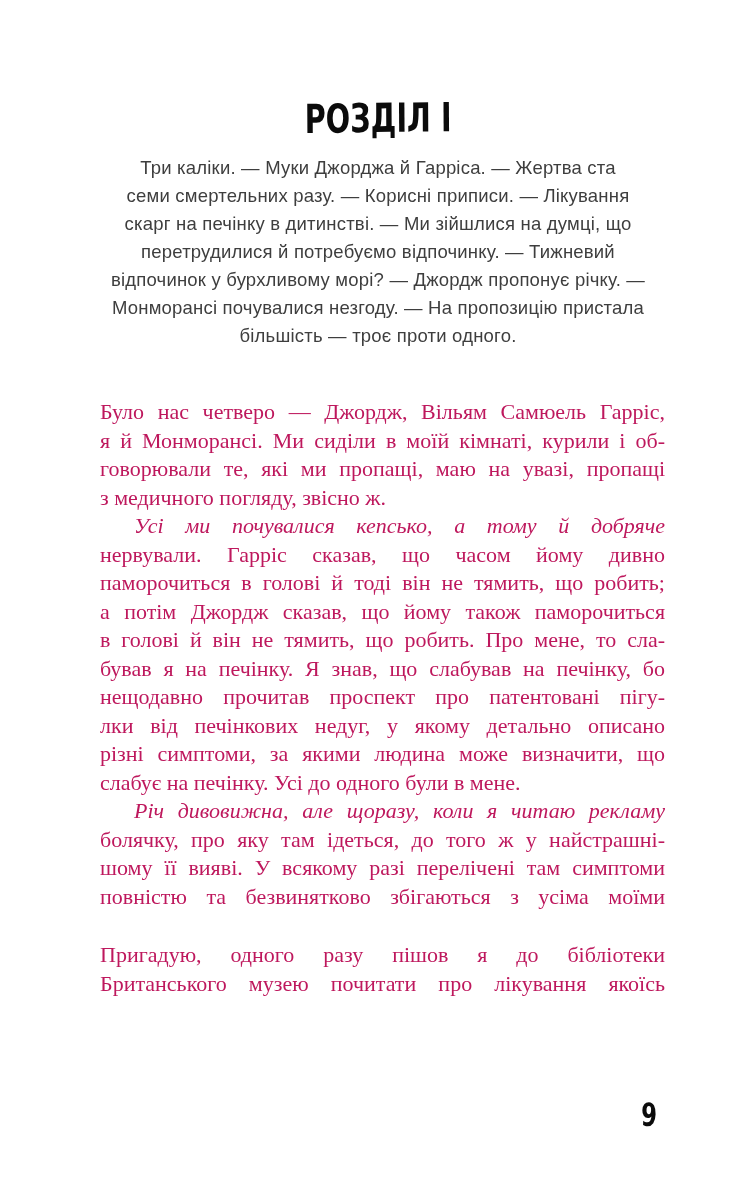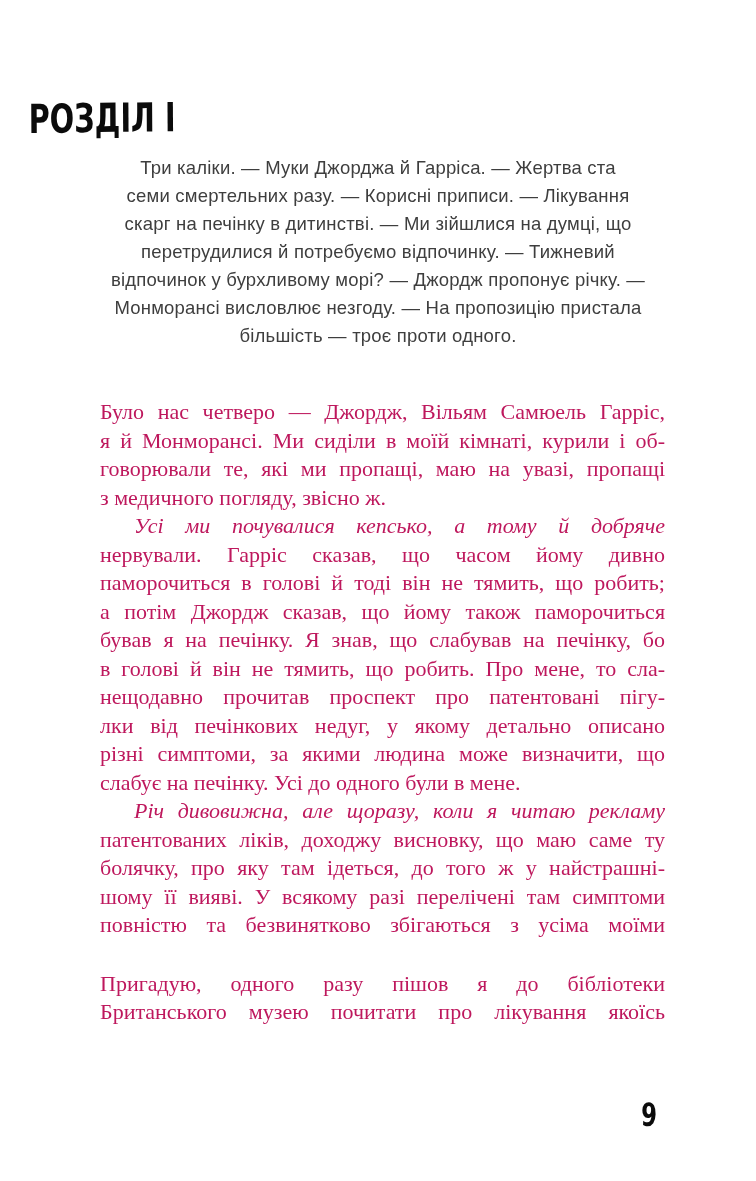--- a/index.html
+++ b/index.html
@@ -11,20 +11,21 @@
     position: relative;
     width: 756px;
     height: 1181px;
     background: #ffffff;
     overflow: hidden;
     font-family: "Liberation Serif", serif;
   }
   .chapter-title {
     margin: 0;
     padding-top: 96px;
+    text-align: center;
     font-family: "DejaVu Sans", sans-serif;
     font-size: 40px;
     line-height: 44px;
     font-weight: 900;
     color: #0b0b0b;
     letter-spacing: 0px;
   }
   .chapter-title .title-inner {
     display: inline-block;
     transform: scaleX(0.72) rotate(-0.5deg);
@@ -78,46 +79,45 @@
   <h1 class="chapter-title">
     <span class="title-inner">РОЗДІЛ І</span>
   </h1>
 
   <div class="epigraph" id="epigraph">
       <div class="epi-line">Три каліки. — Муки Джорджа й Гарріса. — Жертва ста</div>
       <div class="epi-line">семи смертельних разу. — Корисні приписи. — Лікування</div>
       <div class="epi-line">скарг на печінку в дитинстві. — Ми зійшлися на думці, що</div>
       <div class="epi-line">перетрудилися й потребуємо відпочинку. — Тижневий</div>
       <div class="epi-line">відпочинок у бурхливому морі? — Джордж пропонує річку. —</div>
-      <div class="epi-line">Монморансі висловлює незгоду. — На пропозицію пристала</div>
+      <div class="epi-line">Монморансі почувалися незгоду. — На пропозицію пристала</div>
       <div class="epi-line">більшість — троє проти одного.</div>
     </div>
 
   <div class="body" id="body">
       <div class="para">
         <div class="line">Було нас четверо — Джордж, Вільям Самюель Гарріс,</div>
         <div class="line">я й Монморансі. Ми сиділи в моїй кімнаті, курили і об-</div>
         <div class="line">говорювали те, які ми пропащі, маю на увазі, пропащі</div>
         <div class="line last">з медичного погляду, звісно ж.</div>
       </div>
       <div class="para indent">
         <div class="line">Усі ми почувалися кепсько, а тому й добряче</div>
         <div class="line">нервували. Гарріс сказав, що часом йому дивно</div>
         <div class="line">паморочиться в голові й тоді він не тямить, що робить;</div>
         <div class="line">а потім Джордж сказав, що йому також паморочиться</div>
+        <div class="line">в голові й він не тямить, що робить. Про мене, то сла-</div>
         <div class="line">бував я на печінку. Я знав, що слабував на печінку, бо</div>
-        <div class="line">в голові й він не тямить, що робить. Про мене, то сла-</div>
         <div class="line">нещодавно прочитав проспект про патентовані пігу-</div>
         <div class="line">лки від печінкових недуг, у якому детально описано</div>
         <div class="line">різні симптоми, за якими людина може визначити, що</div>
         <div class="line last">слабує на печінку. Усі до одного були в мене.</div>
       </div>
       <div class="para indent">
         <div class="line">Річ дивовижна, але щоразу, коли я читаю рекламу</div>
-        <div class="line">патентованих ліків, доходжу висновку, що маю саме ту</div>
         <div class="line">болячку, про яку там ідеться, до того ж у найстрашні-</div>
         <div class="line">шому її вияві. У всякому разі перелічені там симптоми</div>
         <div class="line">повністю та безвинятково збігаються з усіма моїми</div>
       </div>
       <div class="para gap">
         <div class="line">Пригадую, одного разу пішов я до бібліотеки</div>
         <div class="line">Британського музею почитати про лікування якоїсь</div>
       </div>
     </div>
 

